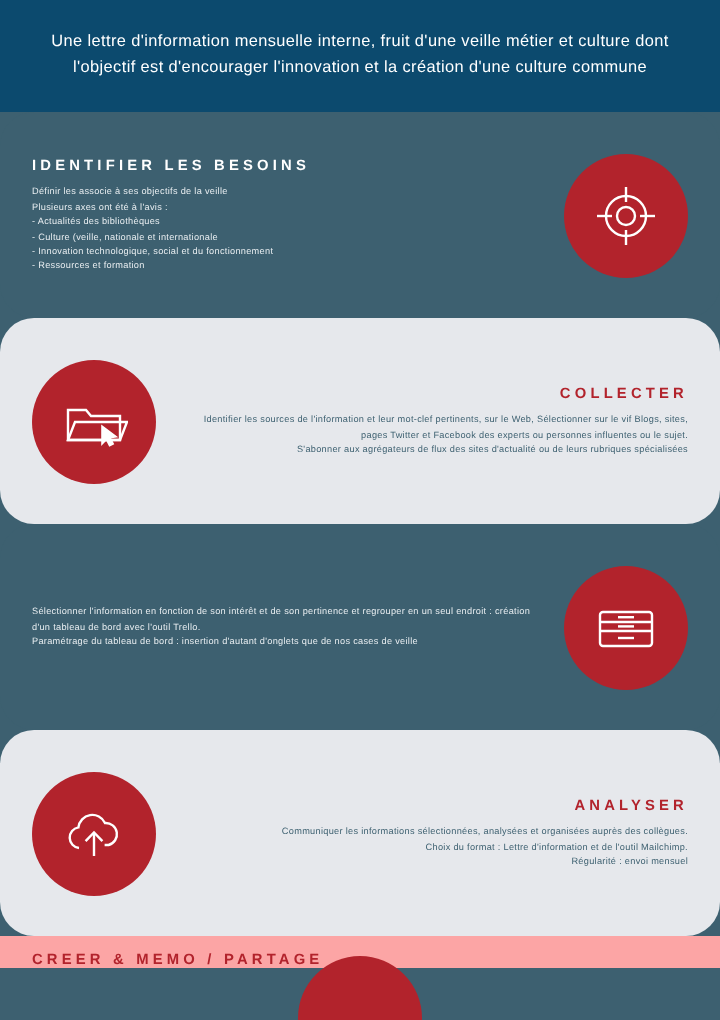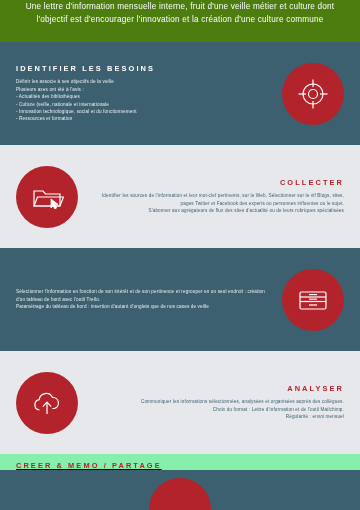--- a/index.html
+++ b/index.html
@@ -7,41 +7,42 @@
     width:360px;height:510px;
     background:#3d6070;
     font-family:"Liberation Sans", sans-serif;
     overflow:hidden;
     position:relative;
   }
   .page{position:relative;width:360px;height:510px;overflow:hidden;}
 
   
   .header{
-    background:#4d7c0f;
-    width:100%;
-    padding:0 18px 16px 18px;
+    background:#0c4a6e;
+    width:100%;
+    padding:14px 18px 16px 18px;
     box-sizing:border-box;
     text-align:center;
   }
   .header-text{
     color:#ffffff;
     font-size:8.2px;
     line-height:13px;
     letter-spacing:.2px;
     font-weight:400;
   }
 
   
   .band{
     position:relative;
     box-sizing:border-box;
     width:100%;
     display:flex;
     align-items:center;
+    border-radius:17px;
   }
   .band.dark{background:#3d6070;}
   .band.light{background:#e6e8ec;}
 
   .band-inner{
     display:flex;
     align-items:center;
     width:100%;
     box-sizing:border-box;
     padding:0 16px;
@@ -75,28 +76,27 @@
   .circle{
     flex:0 0 auto;
     width:62px;height:62px;
     border-radius:50%;
     background:#b2232c;
     display:flex;align-items:center;justify-content:center;
   }
   .circle svg{display:block;}
 
   .bottom-strip{
-    background:#86efac;
+    background:#fca5a5;
     width:100%;
     height:16px;
     box-sizing:border-box;
     padding-left:16px;
     display:flex;
     align-items:flex-end;
-    text-decoration:underline;
   }
   .bottom-title{
     font-size:7.4px;
     font-weight:700;
     letter-spacing:2.1px;
     color:#b2232c;
   }
   .bottom-circle{
     position:absolute;
     left:50%;

